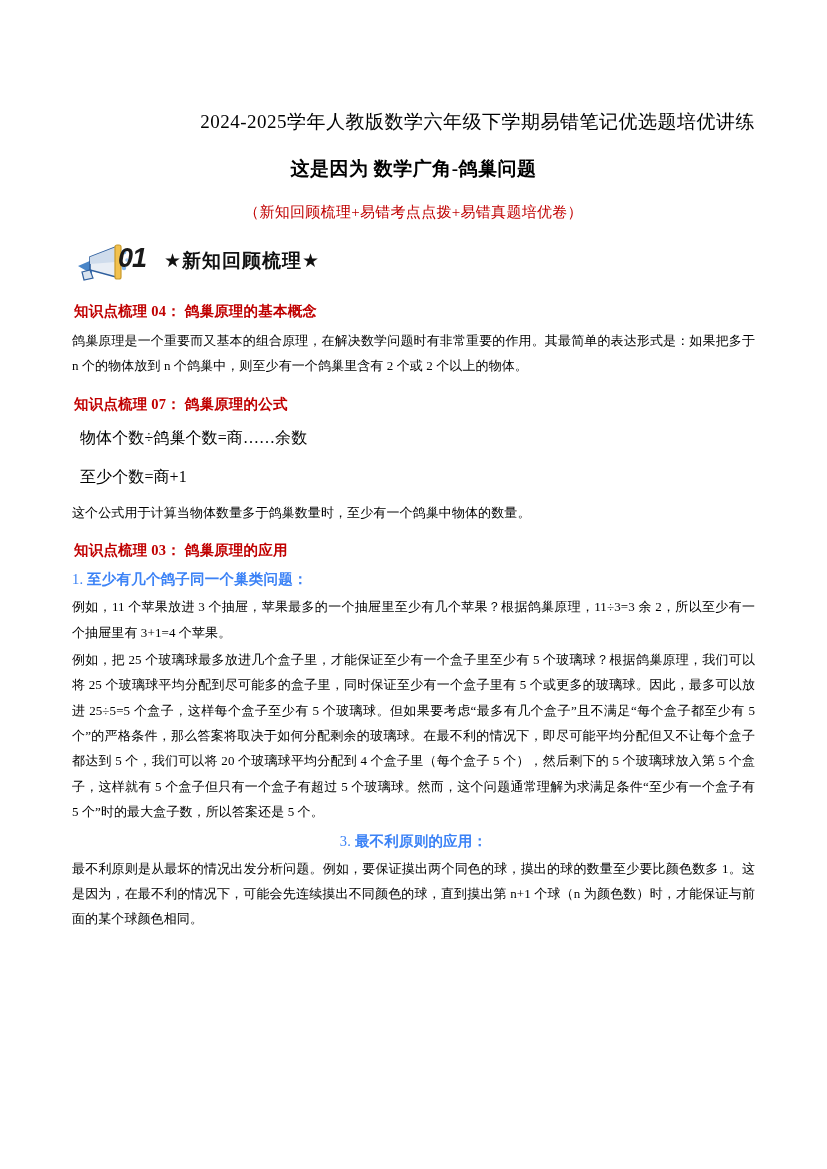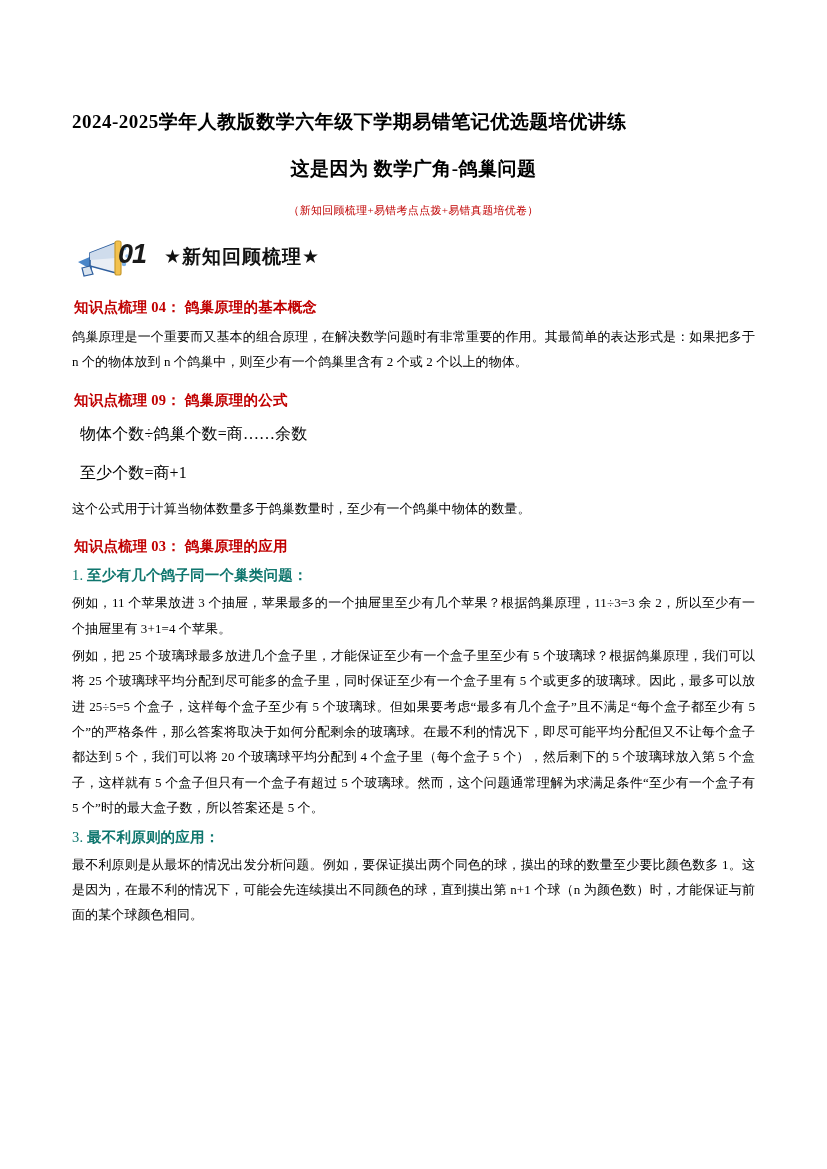--- a/index.html
+++ b/index.html
@@ -17,38 +17,38 @@
   }
   .page {
     width: 827px;
     height: 1169px;
     box-sizing: border-box;
     padding: 96px 72px 60px 72px;
     position: relative;
   }
 
   .doc-title {
-    text-align: left;
+    text-align: right;
     font-size: 19px;
-    font-weight: bold;
+    font-weight: normal;
     letter-spacing: 0.5px;
     margin: 12px 0 0 0;
     line-height: 1.5;
   }
   .doc-subtitle {
     text-align: center;
     font-size: 19px;
     font-weight: bold;
     letter-spacing: 0.5px;
     margin: 18px 0 0 0;
     line-height: 1.5;
   }
   .doc-note {
     text-align: center;
-    font-size: 11px;
+    font-size: 15px;
     color: #c00000;
     margin: 20px 0 0 0;
     letter-spacing: 0.3px;
   }
 
   
   .banner {
     margin: 18px 0 8px 0;
     height: 46px;
     position: relative;
@@ -100,31 +100,32 @@
   .body-text.indent {
     text-indent: 0;
   }
   .formula-line {
     font-size: 16px;
     line-height: 1.95;
     margin: 8px;
     letter-spacing: 0.1px;
   }
   .sub-heading {
-    color: #0f766e;
+    color: #3b82f6;
     font-size: 14.5px;
     font-weight: bold;
     margin: 10px 0 5px 0;
     letter-spacing: 0.2px;
   }
   .sub-heading .num {
     font-weight: normal;
   }
   .para-gap {
     margin-top: 7px;
+    text-align: center;
   }
 </style>
 </head>
 <body>
 
 <div class="page">
 
   <div class="doc-title">2024-2025学年人教版数学六年级下学期易错笔记优选题培优讲练</div>
   <div class="doc-subtitle">这是因为 数学广角-鸽巢问题</div>
   <div class="doc-note">（新知回顾梳理+易错考点点拨+易错真题培优卷）</div>
@@ -140,21 +141,21 @@
       <circle cx="55" cy="20" r="1.8" fill="#a8cbf0"></circle>
       <circle cx="52" cy="28" r="2.2" fill="#7fb3e8"></circle>
     </svg>
     <div class="banner-number">01</div>
     <div class="banner-label">★新知回顾梳理★</div>
   </div>
 
   <div class="kp-heading">知识点梳理 04： 鸽巢原理的基本概念</div>
   <p class="body-text">鸽巢原理是一个重要而又基本的组合原理，在解决数学问题时有非常重要的作用。其最简单的表达形式是：如果把多于 n 个的物体放到 n 个鸽巢中，则至少有一个鸽巢里含有 2 个或 2 个以上的物体。</p>
 
-  <div class="kp-heading">知识点梳理 09： 鸽巢原理的公式</div>
+  <div class="kp-heading">知识点梳理 07： 鸽巢原理的公式</div>
   <p class="formula-line">物体个数÷鸽巢个数=商……余数</p>
   <p class="formula-line">至少个数=商+1</p>
   <p class="body-text">这个公式用于计算当物体数量多于鸽巢数量时，至少有一个鸽巢中物体的数量。</p>
 
   <div class="kp-heading">知识点梳理 03： 鸽巢原理的应用</div>
 
   <div class="sub-heading">
     <span class="num">1.</span>
     <span>至少有几个鸽子同一个巢类问题：</span>
   </div>

